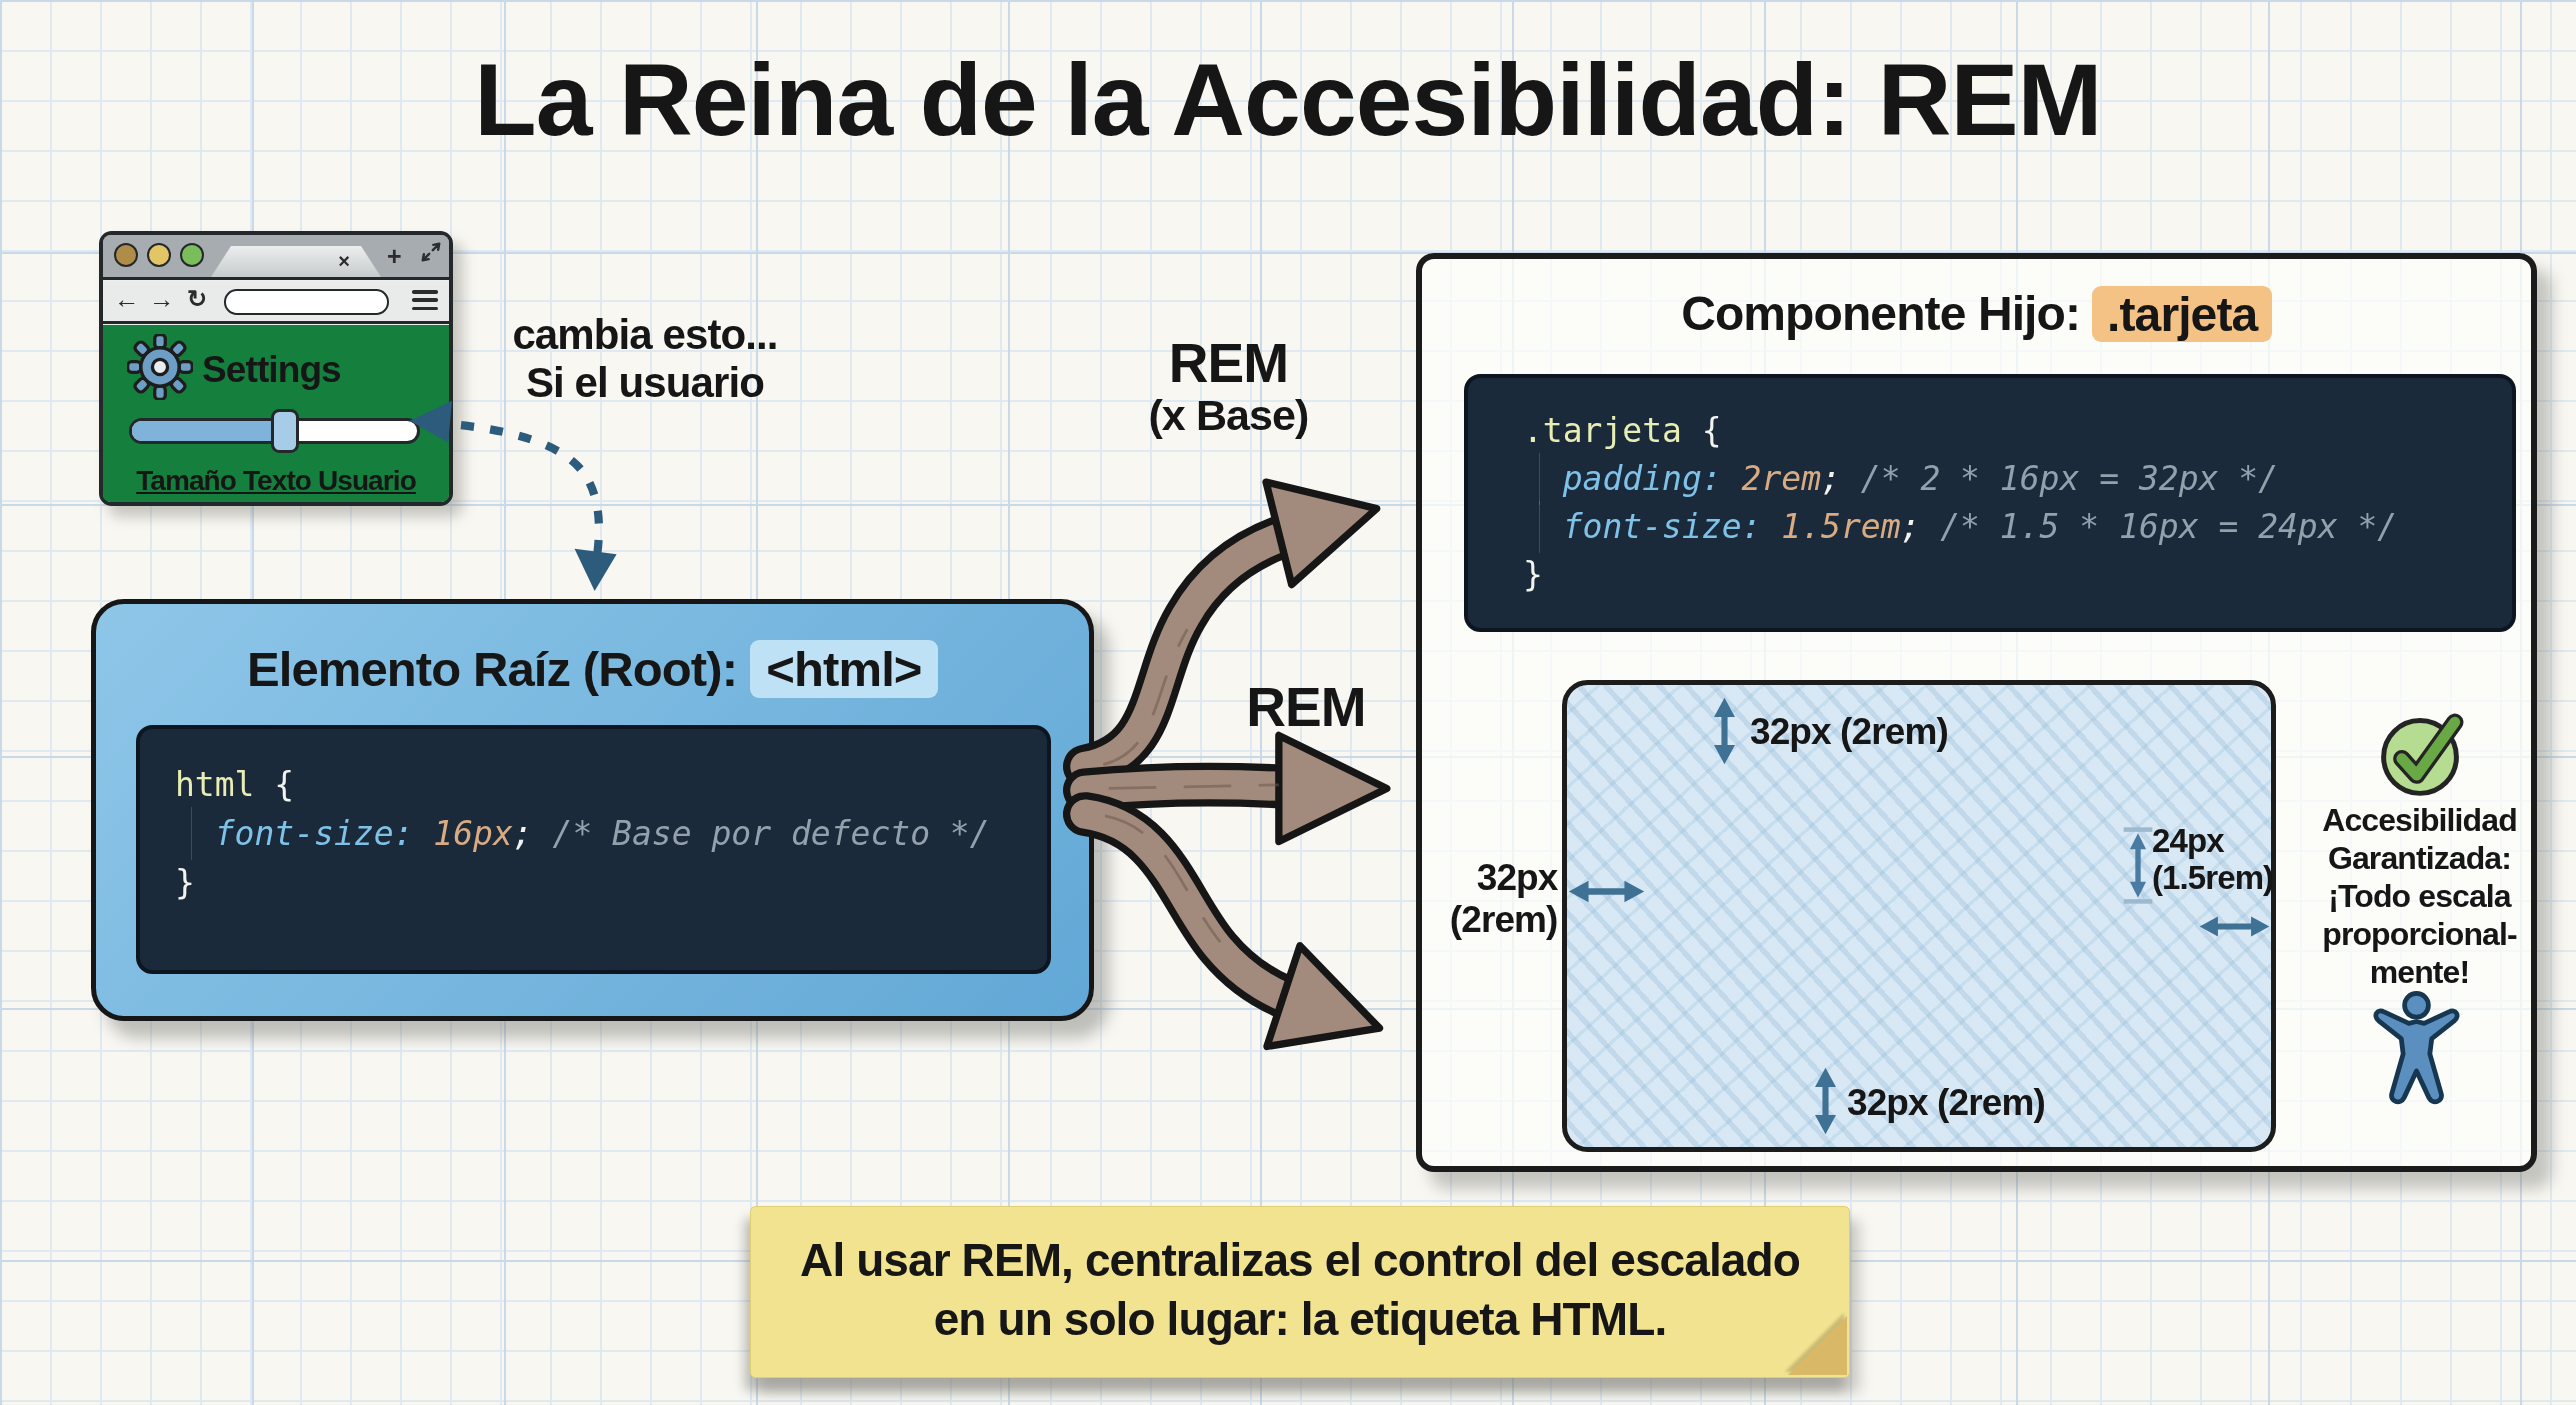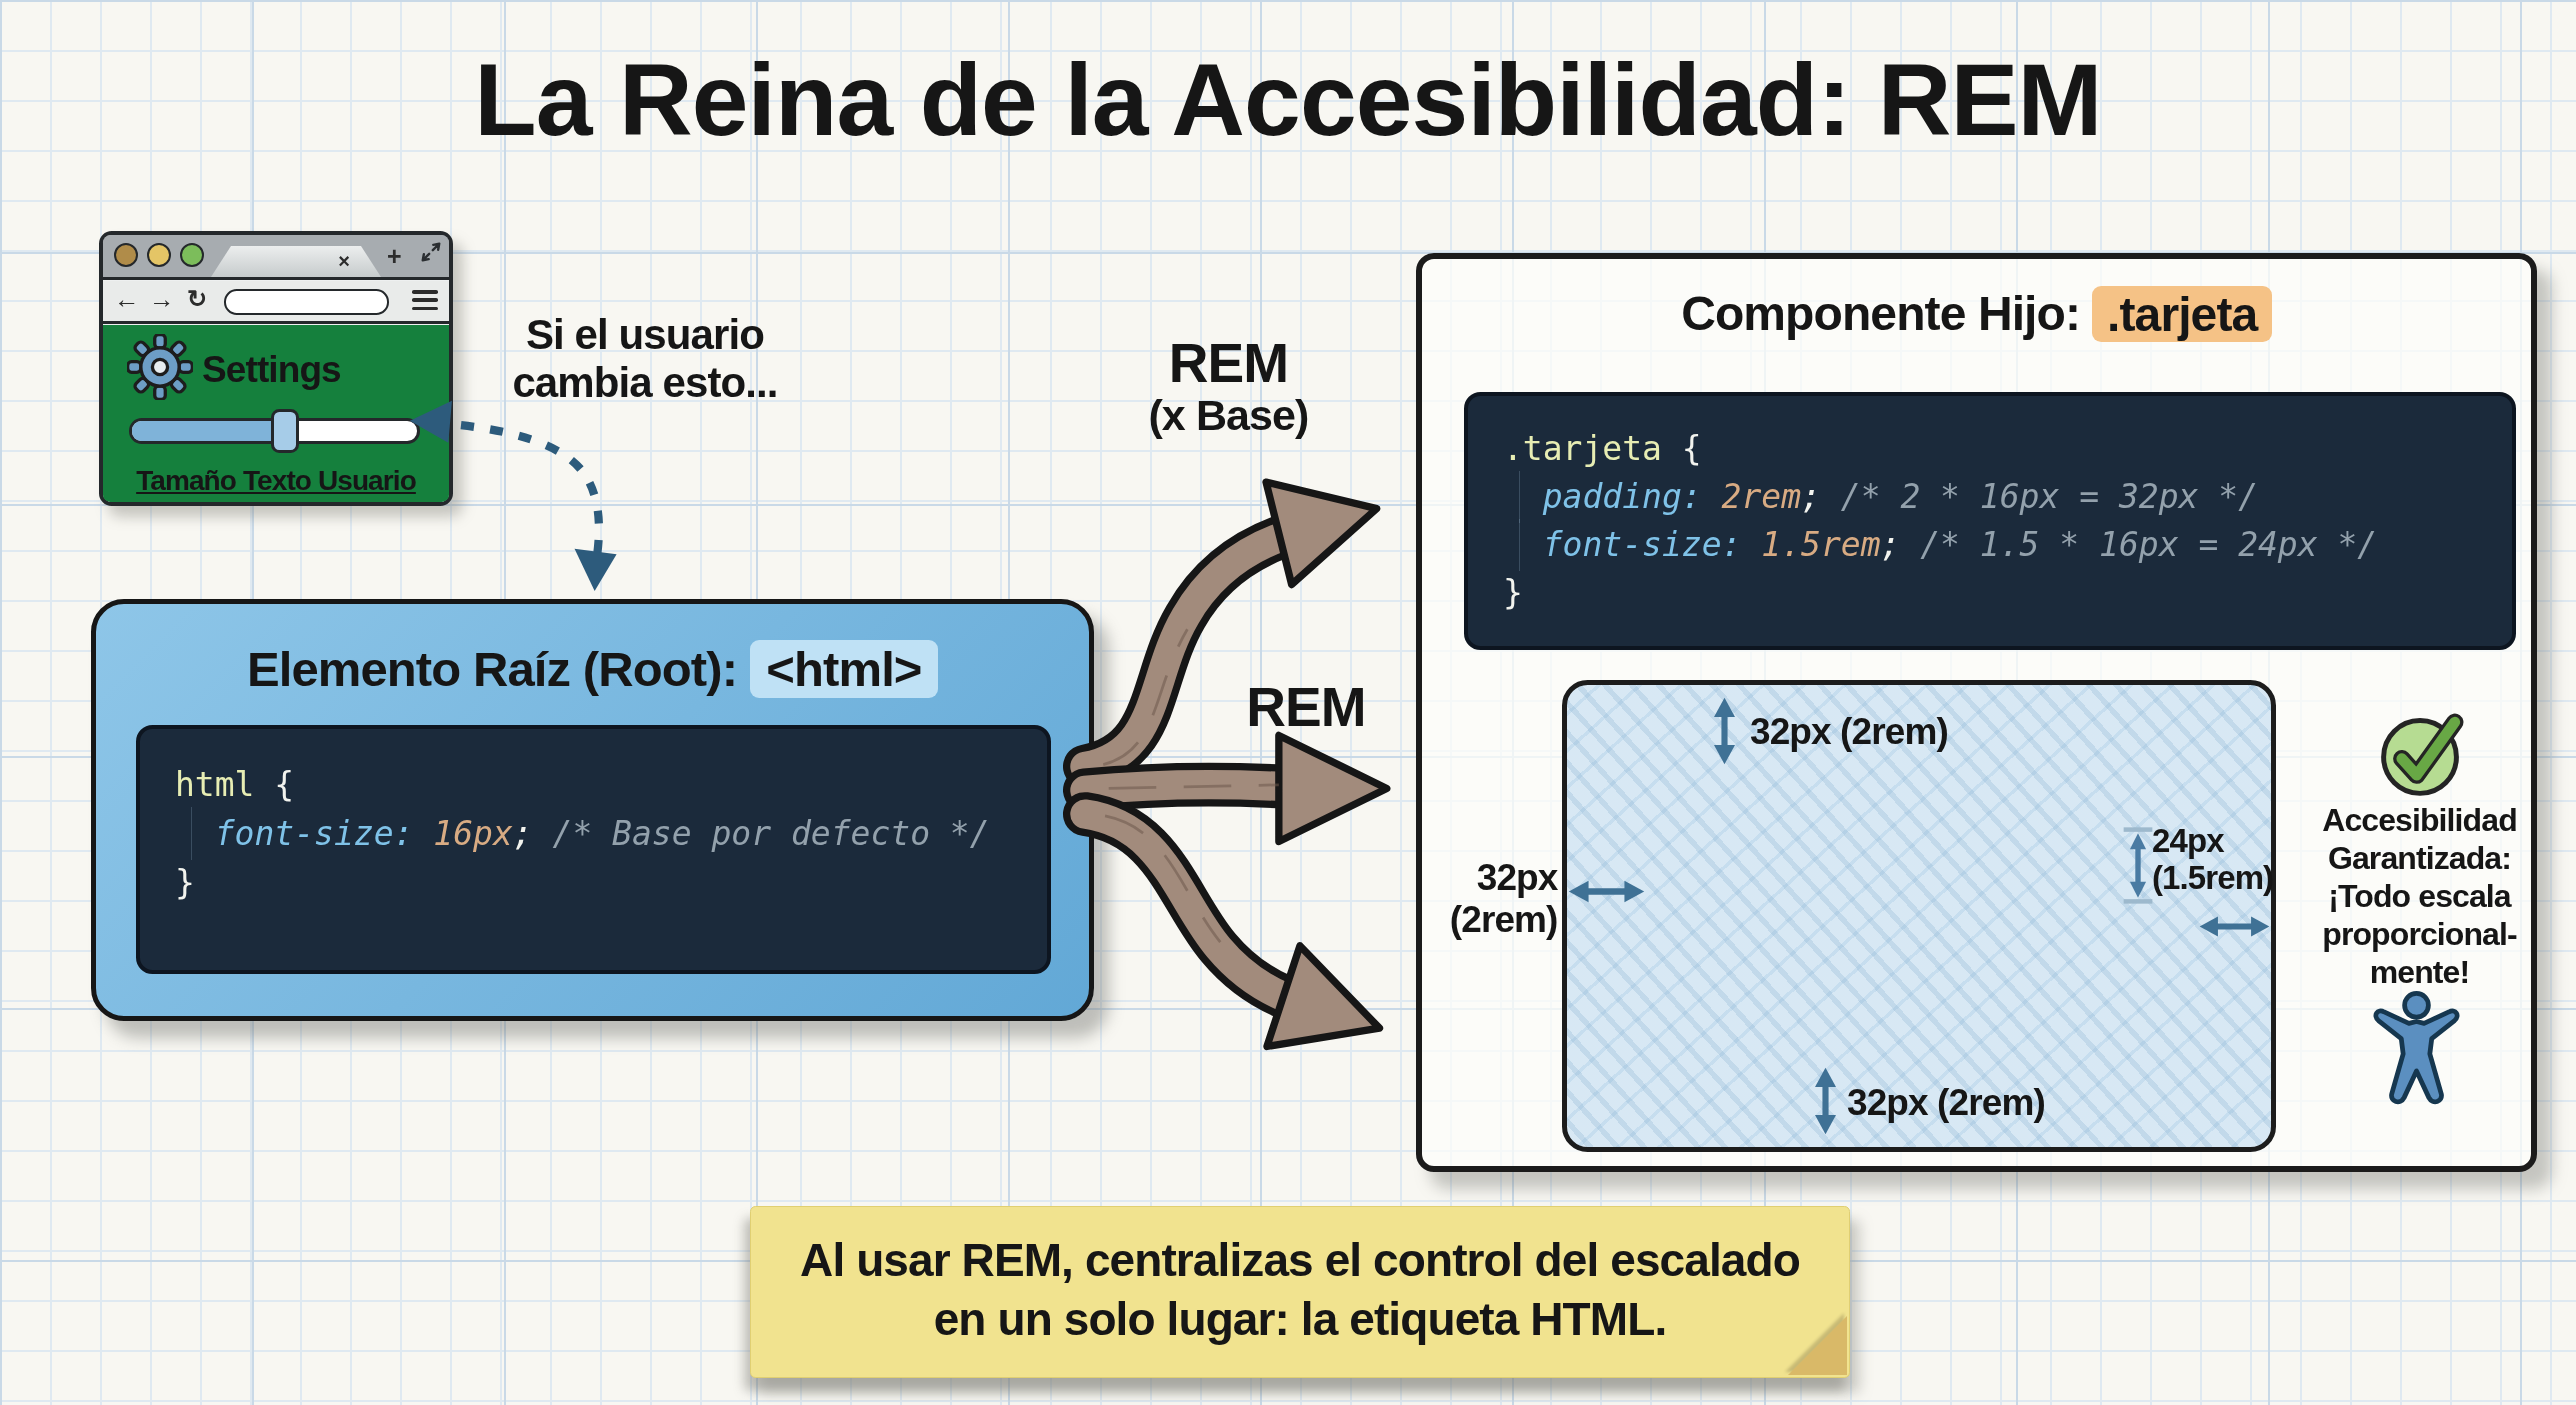--- a/index.html
+++ b/index.html
@@ -74,21 +74,21 @@
   #rem-label-top{left:1130px;top:335px;width:197px;text-align:center;line-height:1.05;}
   #rem-label-top .l1{font-size:55px;}
   #rem-label-top .l2{font-size:43px;}
   #rem-label-mid{left:1233px;top:675px;width:146px;text-align:center;font-size:55px;}
 
   
   #child-panel{left:1384px;top:253px;width:1109px;height:907px;background:rgba(253,253,251,.72);
     border:6.4px solid #1b1b1b;border-radius:18px;box-shadow:14.6px 16.5px 14.6px rgba(120,122,118,.4);margin-left:32px;}
   #child-header{left:0;right:0;top:27.4px;text-align:center;font-size:48px;}
   .chip-tarjeta{background:#f5c286;border-radius:9.1px;padding:1.8px 14.6px;}
-  #child-code{left:42px;top:133px;width:1052px;height:258px;padding:29px 35px;font-size:33px;line-height:48px;box-sizing:border-box;}
+  #child-code{left:42px;top:115px;width:1052px;height:258px;padding:29px 55px;font-size:33px;line-height:48px;box-sizing:border-box;}
 
   
   #card{left:140px;top:421px;width:704px;height:462px;
     background-color:#cfe3f2;
     background-image:
       repeating-linear-gradient(48deg, rgba(255,255,255,0) 0 14.6px, rgba(116,163,199,.22) 14.6px 20px),
       repeating-linear-gradient(-42deg, rgba(255,255,255,.18) 0 24px, rgba(148,190,220,.15) 24px 27.4px);
     border:5.5px solid #1c1c1c;border-radius:25.6px;}
   #card-inner{left:78px;top:81px;width:555px;height:288px;background:#fcfcf9;border:4.6px solid #1c1c1c;border-radius:4.6px;}
   #card-title{left:37px;top:57px;font-size:55px;white-space:nowrap;}
@@ -163,22 +163,22 @@
       <span id="settings-label" class="abs hand">Settings</span>
       <div id="slider" class="abs">
         <div id="slider-fill" class="abs"></div>
         <div id="slider-handle" class="abs"></div>
       </div>
       <div id="slider-label" class="abs hand">Tamaño Texto Usuario</div>
     </div>
   </div>
 
   <div id="user-note" class="abs hand">
+    <div>cambia esto...</div>
     <div>Si el usuario</div>
-    <div>cambia esto...</div>
   </div>
 
   <div id="root-box" class="abs">
     <div id="root-header" class="abs hand">
       <span>Elemento Raíz (Root):</span>
       <span class="chip-html">&lt;html&gt;</span>
     </div>
     <div id="root-code" class="abs codeblock mono">
       <div class="code-line"><span class="tok-sel">html</span><span class="tok-punct"> {</span></div>
       <div class="code-line indent"><span class="tok-prop">font-size:</span><span class="tok-val"> 16px</span><span class="tok-punct">;</span><span class="tok-com"> /* Base por defecto */</span></div>

